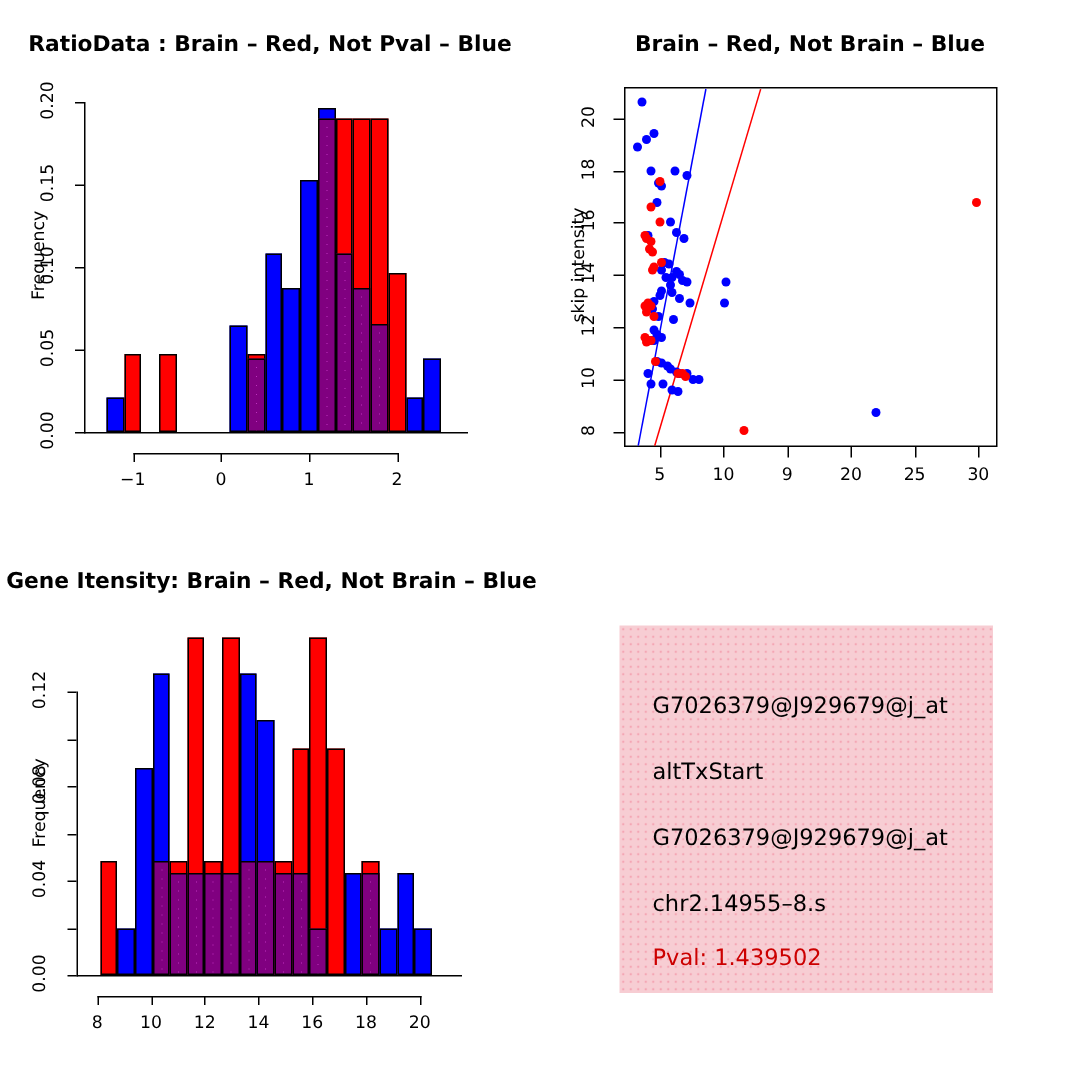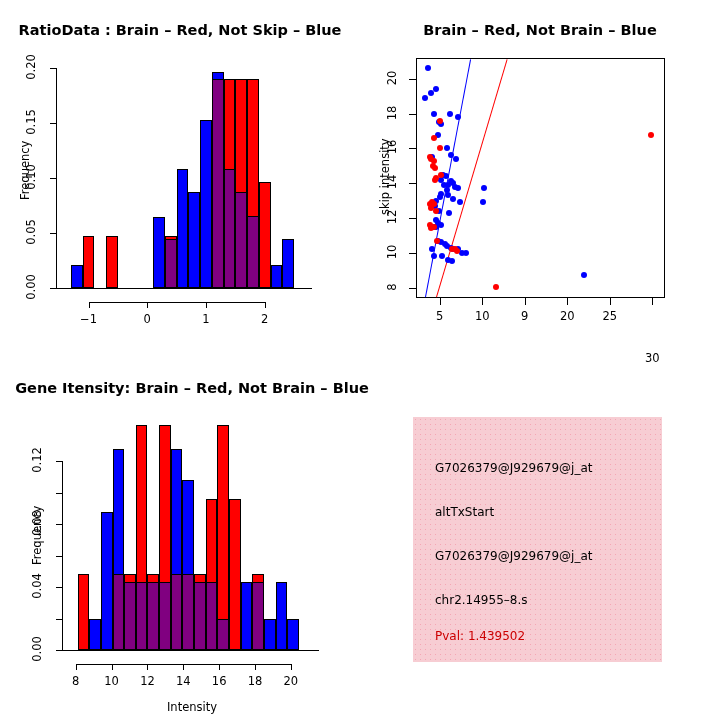--- a/index.html
+++ b/index.html
@@ -33,31 +33,31 @@
   .fitline{position:absolute;transform-origin:0 0;height:0;border-top:1px solid;}
   .fitline.blue{border-color:#0000ff;}
   .fitline.red{border-color:#ff0000;}
 
   .scatterframe{position:absolute;box-sizing:border-box;border:1px solid #000;}
 
   #infopanel{position:absolute;left:413px;top:417px;width:249px;height:245px;
      background:#f7cdd3;
      background-image:radial-gradient(#f4a6b4 0.9px, rgba(0,0,0,0) 1px);
      background-size:5px 5px;}
-  .infoline{position:absolute;left:22px;font-size:12px;color:#000;white-space:nowrap;
+  .infoline{position:absolute;left:22px;font-size:15px;color:#000;white-space:nowrap;
      font-family:"DejaVu Sans",sans-serif;}
   .infoline.pval{color:#cc0000;}
 </style>
 </head>
 <body>
 
 <div id="page">
 
   <div class="panel" style="left:0;top:0;width:360px;height:360px;">
-    <div class="title" style="left:0;top:22px;width:360px;">RatioData : Brain – Red, Not Skip – Blue</div>
+    <div class="title" style="left:0;top:22px;width:360px;">RatioData : Brain – Red, Not Pval – Blue</div>
     <div class="ylabel" style="left:18px;top:200px;">Frequency</div>
     <div id="ratio-plot" class="plotbox" style="left:0;top:0;width:360px;height:360px;">
         <div class="bar blue" style="left: 70.9367px; top: 264.849px; width: 11.7468px; height: 23.1512px;"></div>
         <div class="bar red" style="left: 82.6835px; top: 236.185px; width: 11.7468px; height: 51.8146px;"></div>
         <div class="bar red" style="left: 106.177px; top: 236.185px; width: 11.7468px; height: 51.8146px;"></div>
         <div class="bar blue" style="left: 153.165px; top: 217.444px; width: 11.7468px; height: 70.5561px;"></div>
         <div class="bar red" style="left: 164.911px; top: 236.185px; width: 11.7468px; height: 51.8146px;"></div>
         <div class="bar purple" style="left: 164.911px; top: 239.493px; width: 11.7468px; height: 48.5073px;"></div>
         <div class="bar blue" style="left: 176.658px; top: 168.937px; width: 11.7468px; height: 119.063px;"></div>
         <div class="bar blue" style="left: 188.405px; top: 192.088px; width: 11.7468px; height: 95.9122px;"></div>
@@ -205,28 +205,27 @@
         <div class="ticknum" style="left: 59.7952px; top: 309px; width: 40px; text-align: center;">5</div>
         <div class="tickmark" style="left: 122.287px; top: 298px; width: 1px; height: 7px;"></div>
         <div class="ticknum" style="left: 102.287px; top: 309px; width: 40px; text-align: center;">10</div>
         <div class="tickmark" style="left: 164.778px; top: 298px; width: 1px; height: 7px;"></div>
         <div class="ticknum" style="left: 144.778px; top: 309px; width: 40px; text-align: center;">9</div>
         <div class="tickmark" style="left: 207.27px; top: 298px; width: 1px; height: 7px;"></div>
         <div class="ticknum" style="left: 187.27px; top: 309px; width: 40px; text-align: center;">20</div>
         <div class="tickmark" style="left: 249.761px; top: 298px; width: 1px; height: 7px;"></div>
         <div class="ticknum" style="left: 229.761px; top: 309px; width: 40px; text-align: center;">25</div>
         <div class="tickmark" style="left: 292.253px; top: 298px; width: 1px; height: 7px;"></div>
-        <div class="ticknum" style="left: 272.253px; top: 309px; width: 40px; text-align: center; margin-top: 42px;">30</div>
+        <div class="ticknum" style="left: 272.253px; top: 309px; width: 40px; text-align: center;">30</div>
       </div>
   </div>
 
-  <div class="panel" style="left:12px;top:360px;width:360px;height:360px;">
+  <div class="panel" style="left:1px;top:360px;width:360px;height:360px;">
     <div class="title" style="left:0;top:20px;width:360px;">Gene Itensity: Brain – Red, Not Brain – Blue</div>
     <div class="ylabel" style="left:18px;top:205px;">Frequency</div>
-    <div class="axlabel" style="left:30px;top:340px;width:300px;">Intensity</div>
     <div id="gene-plot" class="plotbox" style="left:0;top:0;width:360px;height:360px;">
         <div class="bar red" style="left: 65.5846px; top: 214.476px; width: 11.65px; height: 75.5245px;"></div>
         <div class="bar blue" style="left: 77.2346px; top: 258.531px; width: 11.65px; height: 31.4685px;"></div>
         <div class="bar blue" style="left: 88.8846px; top: 151.538px; width: 11.65px; height: 138.462px;"></div>
         <div class="bar blue" style="left: 100.535px; top: 88.6014px; width: 11.65px; height: 201.399px;"></div>
         <div class="bar purple" style="left: 100.535px; top: 214.476px; width: 11.65px; height: 75.5245px;"></div>
         <div class="bar red" style="left: 112.185px; top: 214.476px; width: 11.65px; height: 75.5245px;"></div>
         <div class="bar purple" style="left: 112.185px; top: 222.343px; width: 11.65px; height: 67.6573px;"></div>
         <div class="bar red" style="left: 123.835px; top: 65px; width: 11.65px; height: 225px;"></div>
         <div class="bar purple" style="left: 123.835px; top: 222.343px; width: 11.65px; height: 67.6573px;"></div>

